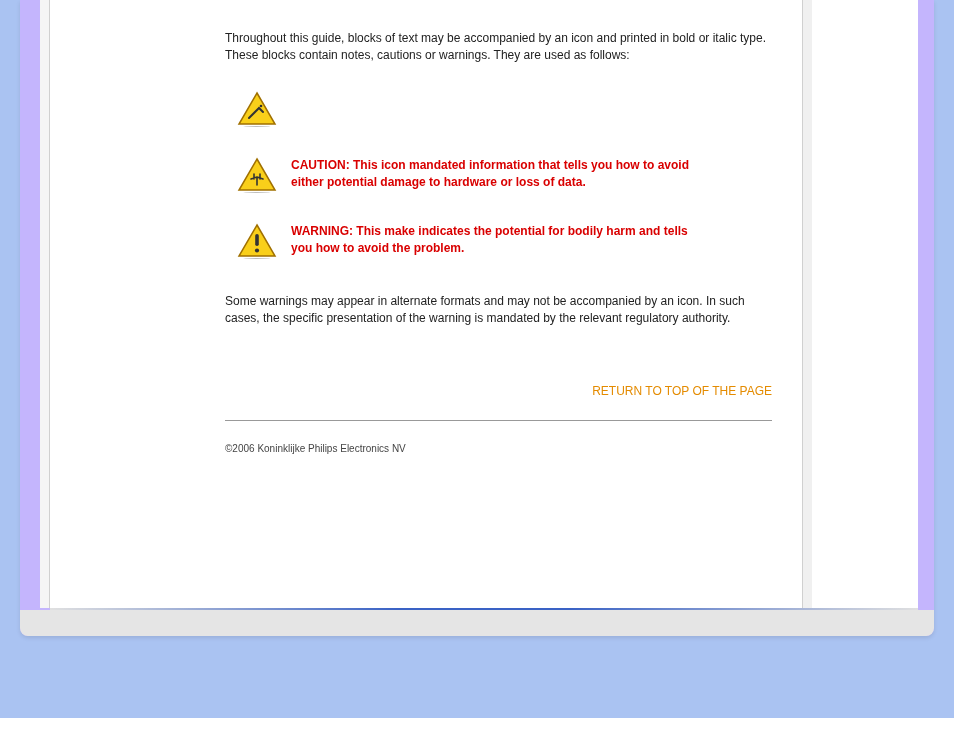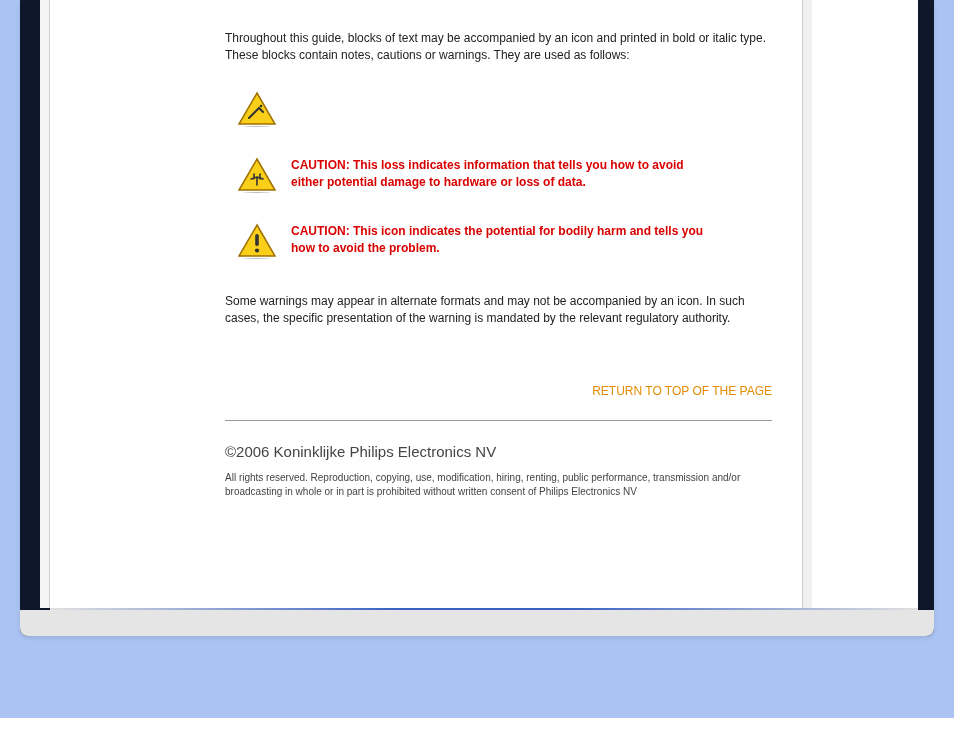--- a/index.html
+++ b/index.html
@@ -10,21 +10,21 @@
     height: 738px;
     overflow: hidden;
   }
   .outer-frame {
     background: #aac3f2;
     padding: 0 20px 20px 20px;
     height: 718px;
     position: relative;
   }
   .page-shell {
-    background: #0f172a;
+    background: #c4b5fd;
     height: 636px;
     position: relative;
     box-shadow: 0 2px 4px rgba(0,0,0,0.1);
     border-radius: 0 0 8px 8px;
   }
   .left-spine {
     position: absolute;
     left: 20px;
     top: 0;
     width: 10px;
@@ -96,23 +96,23 @@
     text-align: right;
     margin: 56px 0 22px 0;
     cursor: pointer;
   }
   hr.sep {
     border: none;
     border-top: 1px solid #999;
     margin-bottom: 22px;
   }
   .copyright {
-    font-size: 15px;
+    font-size: 10px;
     color: #444;
-    margin-bottom: 11px;
+    margin-bottom: 22px;
   }
   .rights {
     font-size: 10px;
     color: #444;
     line-height: 1.4;
   }
   .bottom-divider {
     position: absolute;
     left: 30px;
     right: 16px;
@@ -149,43 +149,42 @@
       </div>
 
       <div class="notice">
         <div class="notice-icon">
           <svg viewBox="0 0 40 36" width="40" height="36">
             <polygon points="20,2 38,33 2,33" fill="#f9cf1a" stroke="#a07000" stroke-width="1.5"></polygon>
             <ellipse cx="20" cy="37" rx="16" ry="2" fill="rgba(0,0,0,0.25)"></ellipse>
             <path d="M20 28 L20 20 M17 22 L17 17 M23 22 L23 17 M20 20 L14 22 M20 20 L26 22" stroke="#333" stroke-width="1.6" fill="none" stroke-linecap="round"></path>
           </svg>
         </div>
-        <div class="notice-text">CAUTION: This loss indicates information that tells you how to avoid either potential damage to hardware or loss of data.</div>
+        <div class="notice-text">CAUTION: This icon mandated information that tells you how to avoid either potential damage to hardware or loss of data.</div>
       </div>
 
       <div class="notice">
         <div class="notice-icon">
           <svg viewBox="0 0 40 36" width="40" height="36">
             <polygon points="20,2 38,33 2,33" fill="#f9cf1a" stroke="#a07000" stroke-width="1.5"></polygon>
             <ellipse cx="20" cy="37" rx="16" ry="2" fill="rgba(0,0,0,0.25)"></ellipse>
             <rect x="18.2" y="11" width="3.6" height="12" rx="1.8" fill="#333"></rect>
             <circle cx="20" cy="27.5" r="2.1" fill="#333"></circle>
           </svg>
         </div>
-        <div class="notice-text">CAUTION: This icon indicates the potential for bodily harm and tells you how to avoid the problem.</div>
+        <div class="notice-text">WARNING: This make indicates the potential for bodily harm and tells you how to avoid the problem.</div>
       </div>
 
       <p class="closing-text">Some warnings may appear in alternate formats and may not be accompanied by an icon. In such cases, the specific presentation of the warning is mandated by the relevant regulatory authority.</p>
 
       <div class="return-link">RETURN TO TOP OF THE PAGE</div>
 
       <hr class="sep">
 
       <p class="copyright">©2006 Koninklijke Philips Electronics NV</p>
-      <p class="rights">All rights reserved. Reproduction, copying, use, modification, hiring, renting, public performance, transmission and/or broadcasting in whole or in part is prohibited without written consent of Philips Electronics NV</p>
 
     </div>
     <div class="right-spine"></div>
     <div class="right-page"></div>
     <div class="bottom-divider"></div>
     <div class="shell-bottom"></div>
   </div>
 </div>
 
 </body></html>

